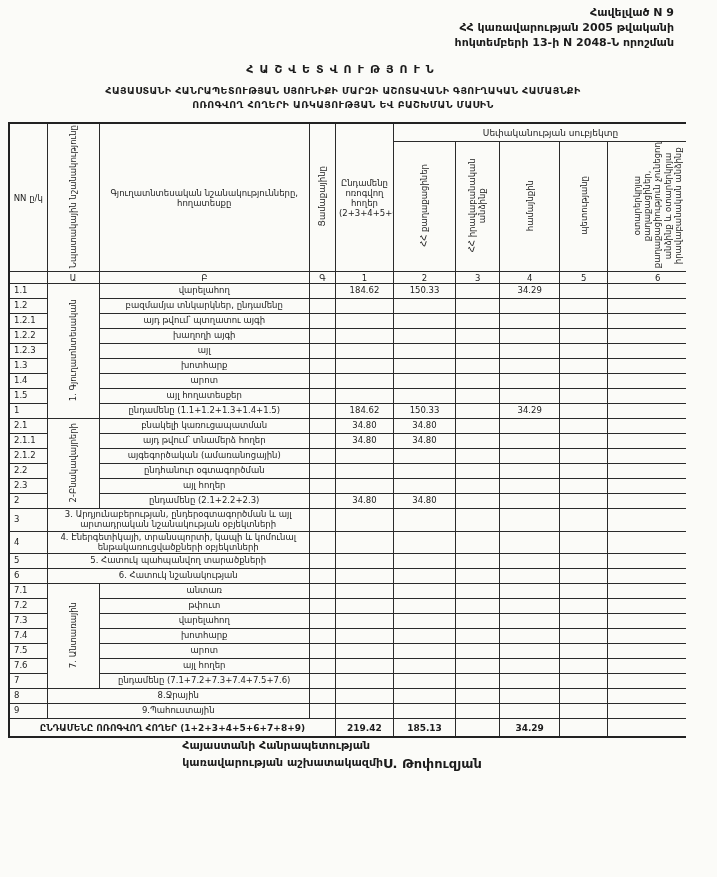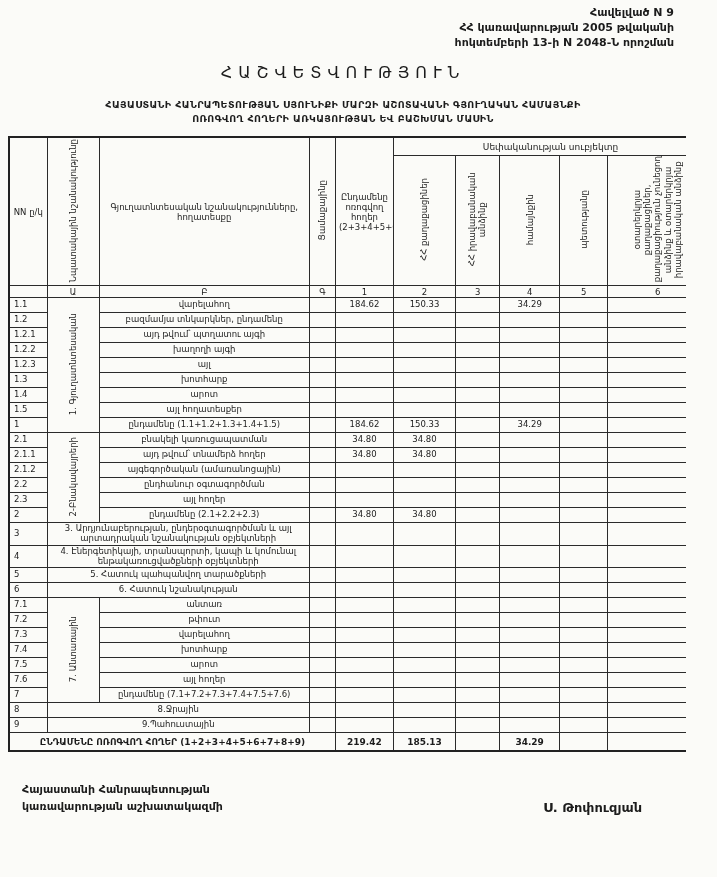--- a/index.html
+++ b/index.html
@@ -6,39 +6,39 @@
   body{
     width:717px;height:877px;background:#fbfbf8;
     font-family:"DejaVu Sans",sans-serif;color:#1c1c1c;
     -webkit-font-smoothing:antialiased;
   }
   .page{width:686px;height:877px;box-sizing:border-box;padding:6px 8px;overflow:hidden;}
 
   .appendix{text-align:right;font-weight:bold;font-size:11px;line-height:1.35;padding-right:4px;}
 
   .title-block{text-align:center;margin-top:12px;}
-  .title-heading{font-size:16px;font-weight:normal;letter-spacing:6px;margin-bottom:16px;}
+  .title-heading{font-size:11px;font-weight:bold;letter-spacing:6px;margin-bottom:8px;}
   .title-line{font-size:9.5px;font-weight:bold;letter-spacing:0.4px;line-height:1.5;}
 
   table.report{border-collapse:collapse;table-layout:fixed;width:701px;margin-top:10px;border:2px solid #222;}
   .report th,.report td{border:1px solid #2b2b2b;padding:1px 3px;font-size:8.5px;font-weight:normal;vertical-align:middle;overflow:hidden;}
   .report thead th{text-align:center;}
   .report thead tr.hrow1 th.own-title{height:14px;font-size:9px;}
   .report thead tr.hrow2 th{height:118px;}
   .vert{writing-mode:vertical-rl;transform:rotate(180deg);display:inline-block;line-height:1.2;white-space:normal;}
   .letters-row td{height:11px;text-align:center;padding:0 1px;font-size:8.5px;}
   .report tbody td{height:12px;line-height:1.15;}
   td.rownum{text-align:left;padding-left:4px;margin-top:25px;}
   td.label{text-align:center;}
   td.label.indent{}
   td.num{text-align:center;}
   td.group{text-align:center;vertical-align:middle;}
   tr.grand td{font-weight:bold;font-size:9px;height:15px;}
 
-  .footer{display:flex;justify-content:space-between;align-items:flex-end;margin-top:30px;padding:0 36px 0 14px;}
+  .footer{display:flex;justify-content:center;align-items:flex-end;padding:0 36px 0 14px;}
   .footer-left{font-size:11px;font-weight:bold;line-height:1.5;}
   .signature{font-size:13px;font-weight:bold;}
 </style>
 </head>
 <body>
 
 <div class="page">
 
   <div class="appendix">
     <div>Հավելված  N  9</div>

